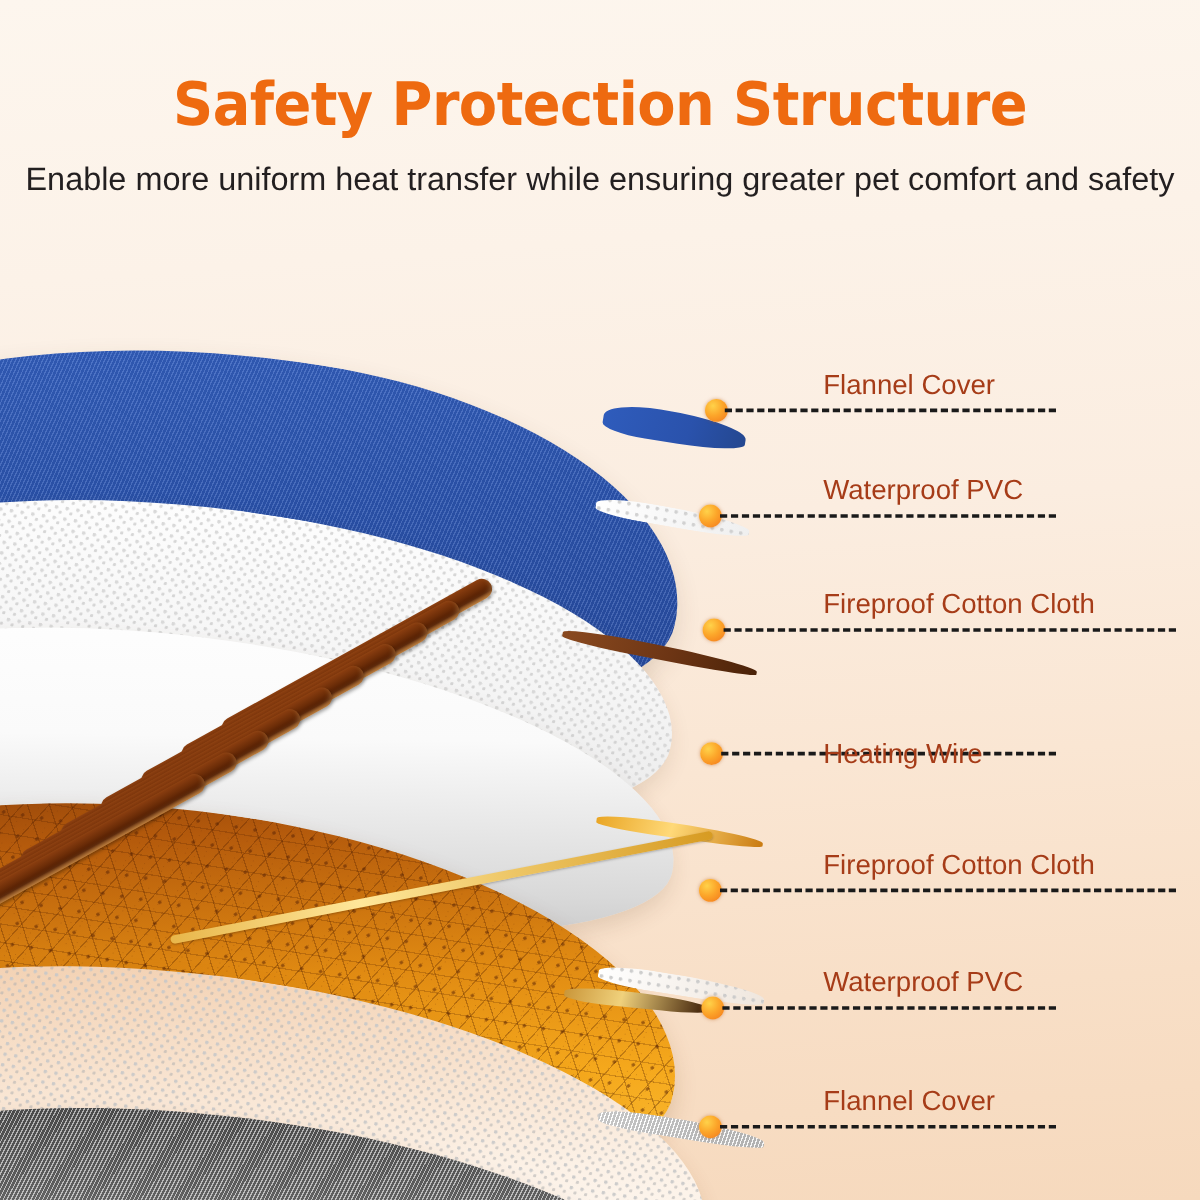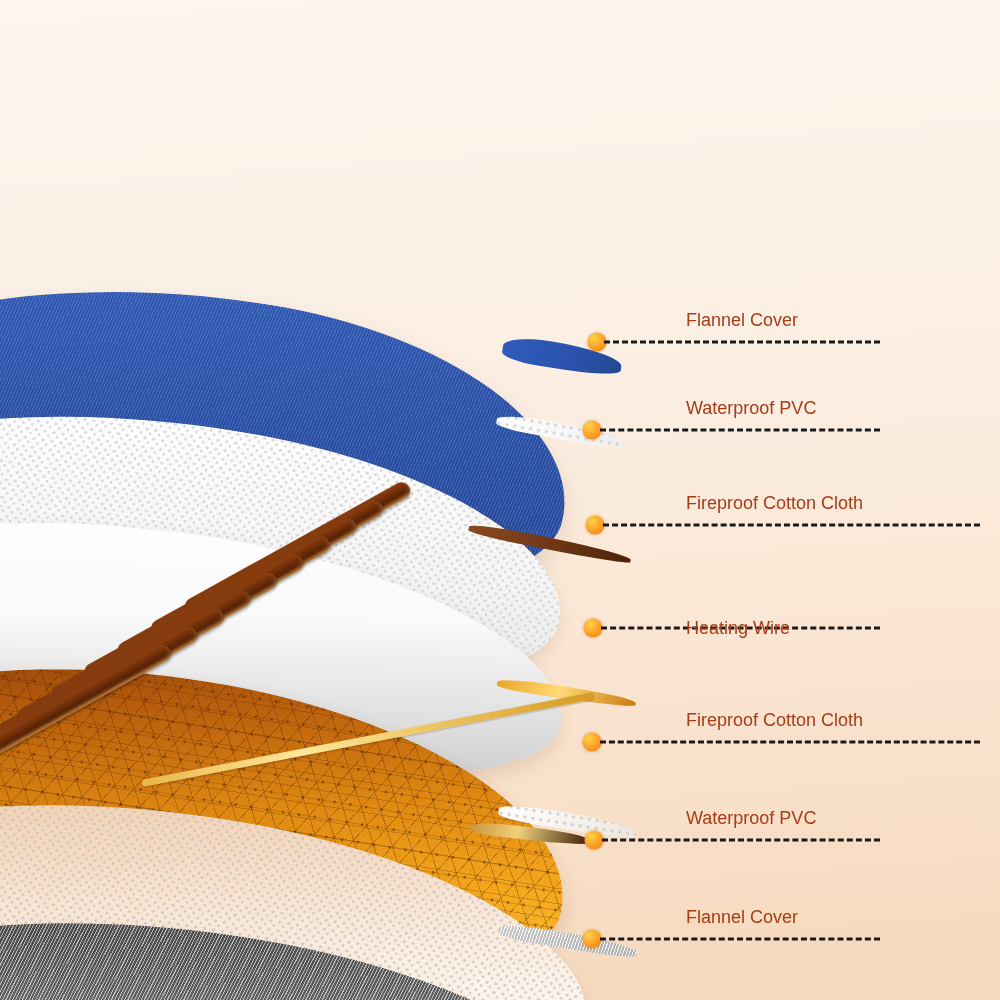--- a/index.html
+++ b/index.html
@@ -182,30 +182,34 @@
     box-shadow:0 0 3px rgba(180,90,20,0.5);
     transform:translate(-50%,-50%);
   }
   .dash{
     position:absolute;height:0;border-top:3px dashed #1A1A1A;
     transform:translateY(-50%);
   }
   .clabel{
     position:absolute;
     font-family:"Liberation Sans", sans-serif;
-    font-size:18px;line-height:26px;font-weight:normal;
+    font-size:23px;line-height:26px;font-weight:normal;
     color:#A63C18;white-space:nowrap;
     transform:translateY(-100%);
   }
 </style>
 </head>
 <body>
 
 <div id="page">
 
+  <div id="header">
+    <h1 id="title">Safety Protection Structure</h1>
+    <p id="subtitle">Enable more uniform heat transfer while ensuring greater pet comfort and safety</p>
+  </div>
 
   <div id="art">
     <div class="layer l-blue"></div>
     <div class="layer l-blue-tip"></div>
 
     <div class="layer l-mesh1"></div>
     <div class="layer l-mesh1-tip"></div>
 
     <div class="layer l-cot1"></div>
     <div class="layer l-cot1-tip"></div>

